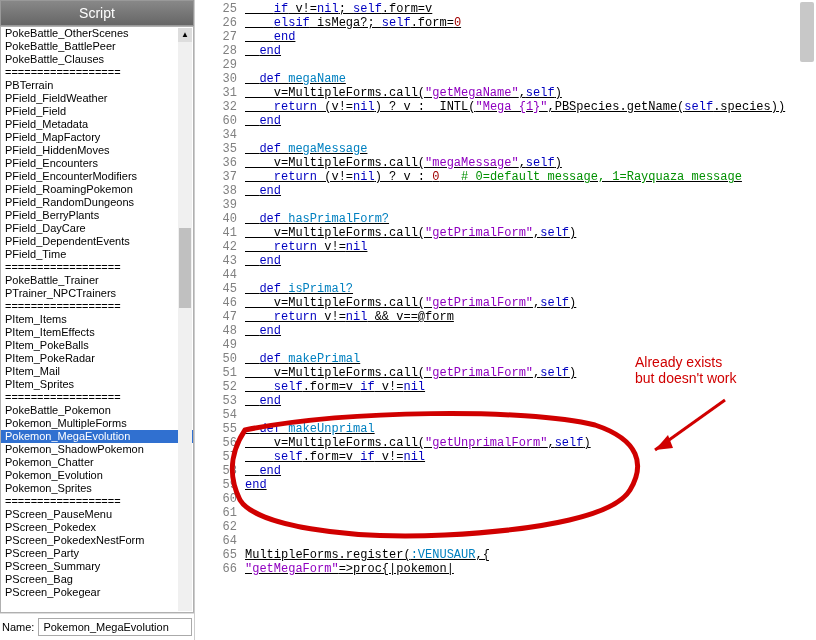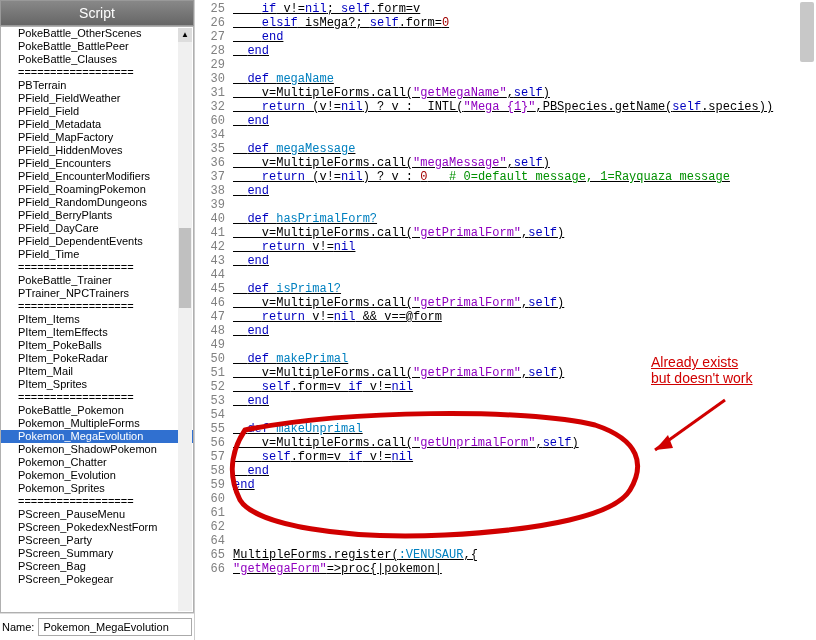--- a/index.html
+++ b/index.html
@@ -1,28 +1,28 @@
 <!DOCTYPE html>
 <html><head>
 <meta charset="utf-8">
 <style>
   * { box-sizing: border-box; margin: 0; padding: 0; }
   body { font-family: Tahoma, Arial, sans-serif; font-size: 11px; background: #fff; width: 816px; height: 640px; overflow: hidden; position: relative; }
   .container { display: flex; height: 100%; }
   .sidebar { width: 195px; display: flex; flex-direction: column; border-right: 1px solid #ccc; }
   .sidebar-header { background: linear-gradient(#888,#666); color: #fff; text-align: center; padding: 4px 0; font-size: 14px; font-family: Arial; font-weight: normal; border: 1px solid #999; }
   .script-list { flex: 1; overflow-y: auto; background: #fff; border: 1px solid #b0b0b0; font-size: 11px; line-height: 13px; position: relative; }
-  .script-item { padding: 0 17px; white-space: nowrap; cursor: pointer; color: #000; }
+  .script-item { padding: 0 4px; white-space: nowrap; cursor: pointer; color: #000; }
   .script-item.selected { background: #3070d0; color: #fff; }
   .script-item.sep { color: #000; }
   .name-row { display: flex; align-items: center; padding: 4px 2px; gap: 4px; border-top: 1px solid #ddd; }
   .name-row label { color: #000; }
   .name-row input { flex: 1; border: 1px solid #aaa; padding: 2px 4px; font-size: 11px; }
   .editor-wrap { flex: 1; position: relative; background: #fff; overflow: hidden; }
-  .editor { font-family: "Courier New", monospace; font-size: 12px; line-height: 14px; padding-left: 4px; padding-top: 2px; }
+  .editor { font-family: "Courier New", monospace; font-size: 12px; line-height: 14px; padding-left: 16px; padding-top: 2px; }
   .line { display: flex; white-space: pre; height: 14px; }
   .lineno { width: 34px; text-align: right; color: #808080; padding-right: 8px; flex-shrink: 0; }
   .code { flex: 1; color: #000; text-decoration: underline; }
   .kw { color: #0000c0; }   
   .num { color: #a00000; }
   .str { color: #9000c0; }
   .id2 { color: #0080c0; }  
   .comment { color: #009000; margin-top: 41px; }
   .editor-scroll { position: absolute; right: 2px; top: 2px; width: 14px; height: 60px; background: #c8c8c8; border-radius: 2px; }
   .list-scroll { position: absolute; right: 1px; top: 1px; width: 14px; height: calc(100% - 2px); background: #f0f0f0; }
@@ -73,20 +73,21 @@
         <div class="script-item sep">==================</div>
         <div class="script-item">PokeBattle_Pokemon</div>
         <div class="script-item">Pokemon_MultipleForms</div>
         <div class="script-item selected">Pokemon_MegaEvolution</div>
         <div class="script-item">Pokemon_ShadowPokemon</div>
         <div class="script-item">Pokemon_Chatter</div>
         <div class="script-item">Pokemon_Evolution</div>
         <div class="script-item">Pokemon_Sprites</div>
         <div class="script-item sep">==================</div>
         <div class="script-item">PScreen_PauseMenu</div>
+        <div class="script-item">PScreen_Pokedex</div>
         <div class="script-item">PScreen_PokedexNestForm</div>
         <div class="script-item">PScreen_Party</div>
         <div class="script-item">PScreen_Summary</div>
         <div class="script-item">PScreen_Bag</div>
         <div class="script-item">PScreen_Pokegear</div>
       </div>
     <div class="name-row">
       <label>Name:</label>
       <input type="text" value="Pokemon_MegaEvolution" style="">
     </div>
@@ -134,18 +135,18 @@
         <div class="line"><span class="lineno">64</span><span class="code"></span></div>
         <div class="line"><span class="lineno">65</span><span class="code">MultipleForms.register(<span class="id2">:VENUSAUR</span>,{</span></div>
         <div class="line"><span class="lineno">66</span><span class="code"><span class="str">"getMegaForm"</span>=&gt;proc{|pokemon|</span></div>
       </div>
     <div class="editor-scroll"></div>
     <svg class="anno" width="620" height="640">
       <path d="M 50 430 C 40 445, 30 470, 45 500 C 60 525, 150 540, 250 535 C 350 530, 420 515, 435 490 C 450 465, 445 440, 400 425 C 330 408, 150 410, 50 430 Z" fill="none" stroke="#d00000" stroke-width="5" stroke-linejoin="round" stroke-linecap="round"></path>
       <path d="M 530 400 L 460 450" stroke="#d00000" stroke-width="3" fill="none"></path>
       <path d="M 460 450 L 473 435 L 478 448 Z" fill="#d00000"></path>
     </svg>
-    <div class="anno-text" style="left:456px; top:354px;text-decoration:underline;">
+    <div class="anno-text" style="left:440px; top:354px;">
       <span>Already exists</span><br>
       <span>but doesn't work</span>
     </div>
   </div>
 </div>
 
 </body></html>

